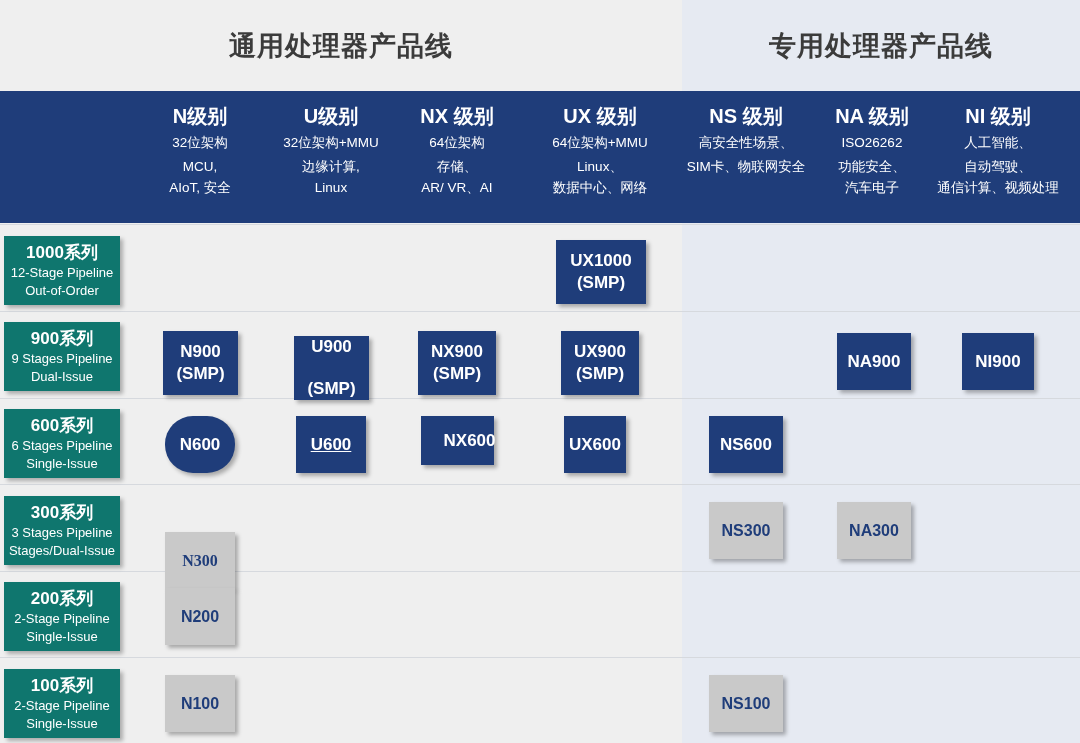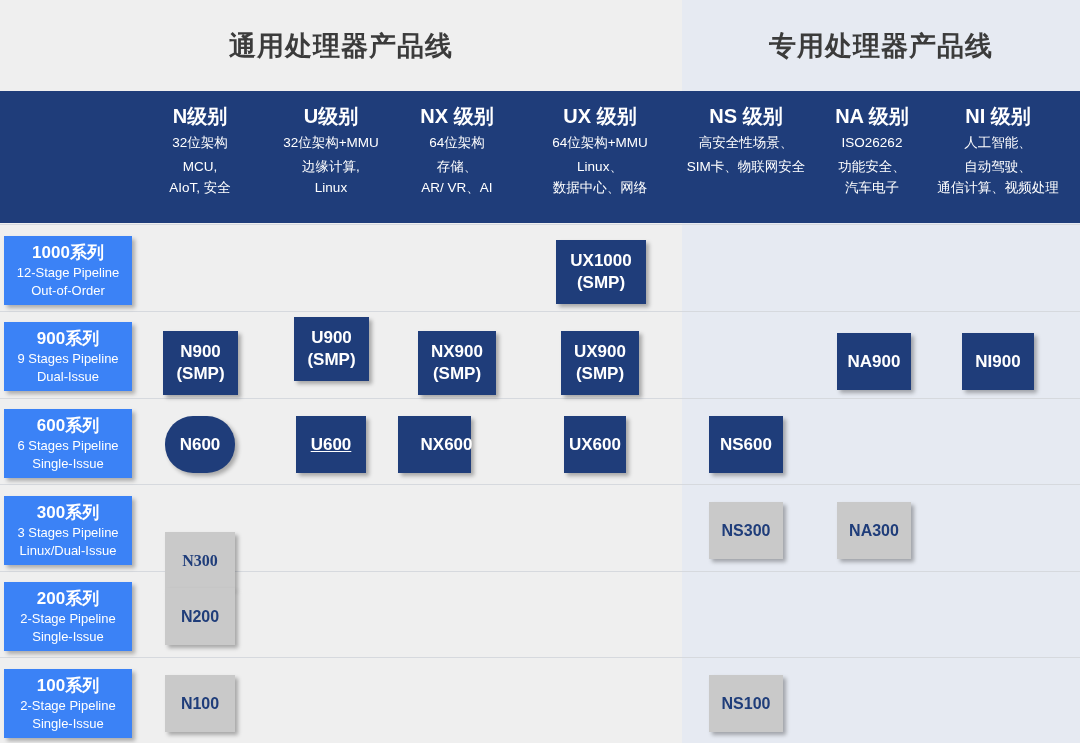--- a/index.html
+++ b/index.html
@@ -75,22 +75,22 @@
     font-size: 13.5px;
     line-height: 21px;
     font-weight: normal;
     white-space: nowrap;
   }
 
   
   .row-label {
     position: absolute;
     left: 4px;
-    width: 128px;
-    background: #3b82f6;
+    width: 116px;
+    background: #0f766e;
     color: #ffffff;
     text-align: center;
     box-shadow: 3px 3px 4px rgba(0,0,0,0.28);
     display: flex;
     flex-direction: column;
     align-items: center;
     justify-content: center;
   }
   .row-label .rl-title {
     font-size: 17px;
@@ -210,21 +210,21 @@
         <div class="rl-sub">Dual-Issue</div>
       </div>
       <div class="row-label" style="top: 409px; height: 69px;">
         <div class="rl-title">600系列</div>
         <div class="rl-sub">6 Stages Pipeline</div>
         <div class="rl-sub">Single-Issue</div>
       </div>
       <div class="row-label" style="top: 496px; height: 69px;">
         <div class="rl-title">300系列</div>
         <div class="rl-sub">3 Stages Pipeline</div>
-        <div class="rl-sub">Linux/Dual-Issue</div>
+        <div class="rl-sub">Stages/Dual-Issue</div>
       </div>
       <div class="row-label" style="top: 582px; height: 69px;">
         <div class="rl-title">200系列</div>
         <div class="rl-sub">2-Stage Pipeline</div>
         <div class="rl-sub">Single-Issue</div>
       </div>
       <div class="row-label" style="top: 669px; height: 69px;">
         <div class="rl-title">100系列</div>
         <div class="rl-sub">2-Stage Pipeline</div>
         <div class="rl-sub">Single-Issue</div>
@@ -233,21 +233,21 @@
 
   <div id="chips">
       <div class="chip blue" style="left: 556px; top: 240px; width: 90px; height: 64px;">
         <div class="l1">UX1000</div>
         <div class="l2">(SMP)</div>
       </div>
       <div class="chip blue" style="left: 163px; top: 331px; width: 75px; height: 64px;">
         <div class="l1">N900</div>
         <div class="l2">(SMP)</div>
       </div>
-      <div class="chip blue" style="left: 294px; top: 317px; width: 75px; height: 64px;">
+      <div class="chip blue" style="left: 294px; top: 336px; width: 75px; height: 64px; justify-content: space-between;">
         <div class="l1">U900</div>
         <div class="l2">(SMP)</div>
       </div>
       <div class="chip blue" style="left: 418px; top: 331px; width: 78px; height: 64px;">
         <div class="l1">NX900</div>
         <div class="l2">(SMP)</div>
       </div>
       <div class="chip blue" style="left: 561px; top: 331px; width: 78px; height: 64px;">
         <div class="l1">UX900</div>
         <div class="l2">(SMP)</div>
@@ -257,21 +257,21 @@
       </div>
       <div class="chip blue" style="left: 962px; top: 333px; width: 72px; height: 57px;">
         <div class="l1">NI900</div>
       </div>
       <div class="chip blue" style="left: 165px; top: 416px; width: 70px; height: 57px; border-radius: 28px;">
         <div class="l1">N600</div>
       </div>
       <div class="chip blue" style="left: 296px; top: 416px; width: 70px; height: 57px; text-decoration: underline;">
         <div class="l1">U600</div>
       </div>
-      <div class="chip blue" style="left: 398px; top: 416px; width: 73px; height: 57px; padding-left: 24px;">
+      <div class="chip blue" style="left: 421px; top: 416px; width: 73px; height: 49px; padding-left: 24px;">
         <div class="l1">NX600</div>
       </div>
       <div class="chip blue" style="left: 564px; top: 416px; width: 62px; height: 57px;">
         <div class="l1">UX600</div>
       </div>
       <div class="chip blue" style="left: 709px; top: 416px; width: 74px; height: 57px;">
         <div class="l1">NS600</div>
       </div>
       <div class="chip gray" style="left: 165px; top: 532px; width: 70px; height: 57px; font-family: Liberation Serif, serif;">
         <div class="l1">N300</div>

